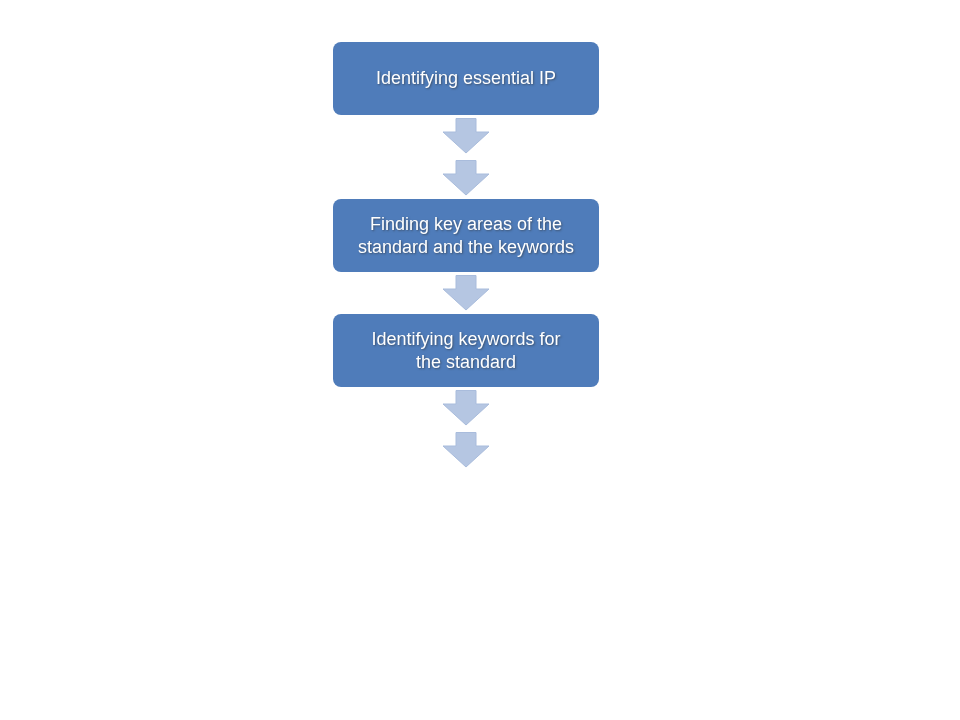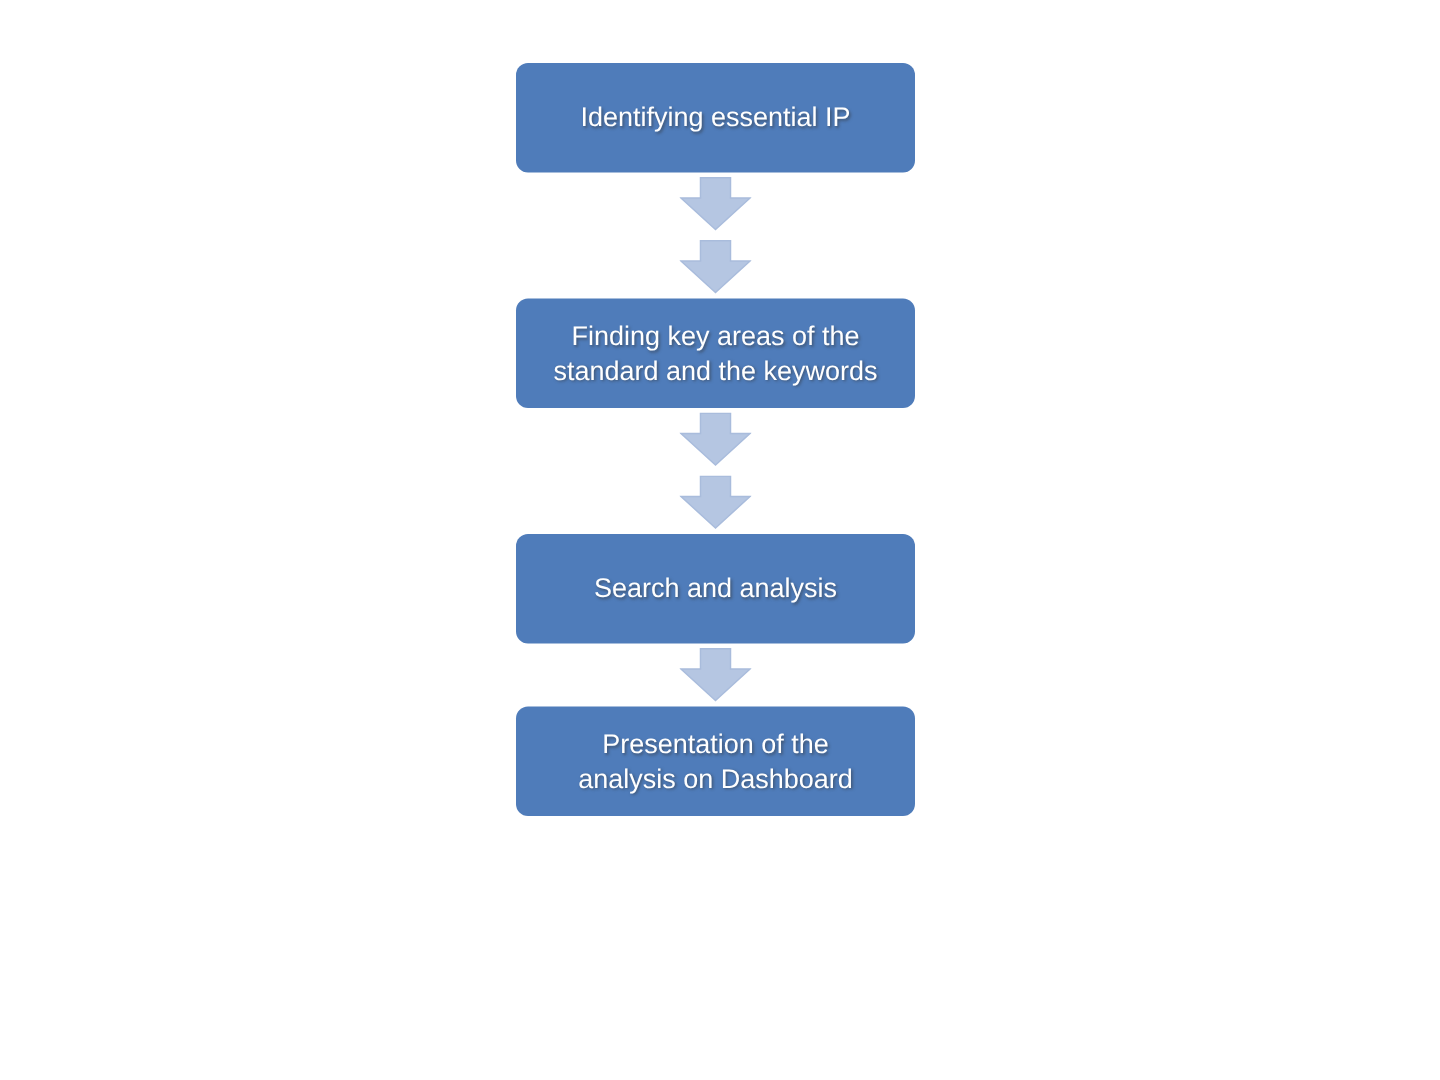--- a/index.html
+++ b/index.html
@@ -9,21 +9,21 @@
   body {
     width: 960px;
     height: 720px;
     background: #ffffff;
     font-family: "Liberation Sans", sans-serif;
     position: relative;
     overflow: hidden;
   }
   .flow-container {
     position: absolute;
-    left: 344px;
+    left: 333px;
     top: 42px;
     width: 266px;
     display: flex;
     flex-direction: column;
     align-items: center;
   }
   .process-box {
     width: 266px;
     height: 73px;
     box-sizing: border-box;
@@ -83,34 +83,31 @@
   <div class="process-box">
     <span class="label">Finding key areas of the standard and the keywords</span>
   </div>
 
   <div class="arrow-wrap">
     <svg width="48" height="36" viewBox="0 0 48 36" aria-hidden="true">
       <polygon class="arrow-poly" points="14,0.5 34,0.5 34,14 47,14 24,35 1,14 14,14"></polygon>
     </svg>
   </div>
 
-
-  <div class="arrow-wrap">
-    <svg width="48" height="36" viewBox="0 0 48 36" aria-hidden="true">
-      <polygon class="arrow-poly" points="14,0.5 34,0.5 34,14 47,14 24,35 1,14 14,14"></polygon>
-    </svg>
-  </div>
-
   <div class="process-box">
-    <span class="label">Search and analysis</span>
+    <span class="label">Identifying keywords for the standard</span>
   </div>
 
   <div class="arrow-wrap">
     <svg width="48" height="36" viewBox="0 0 48 36" aria-hidden="true">
       <polygon class="arrow-poly" points="14,0.5 34,0.5 34,14 47,14 24,35 1,14 14,14"></polygon>
     </svg>
   </div>
 
-  <div class="process-box">
-    <span class="label">Presentation of the analysis on Dashboard</span>
+
+  <div class="arrow-wrap">
+    <svg width="48" height="36" viewBox="0 0 48 36" aria-hidden="true">
+      <polygon class="arrow-poly" points="14,0.5 34,0.5 34,14 47,14 24,35 1,14 14,14"></polygon>
+    </svg>
   </div>
+
 
 </div>
 
 </body></html>

